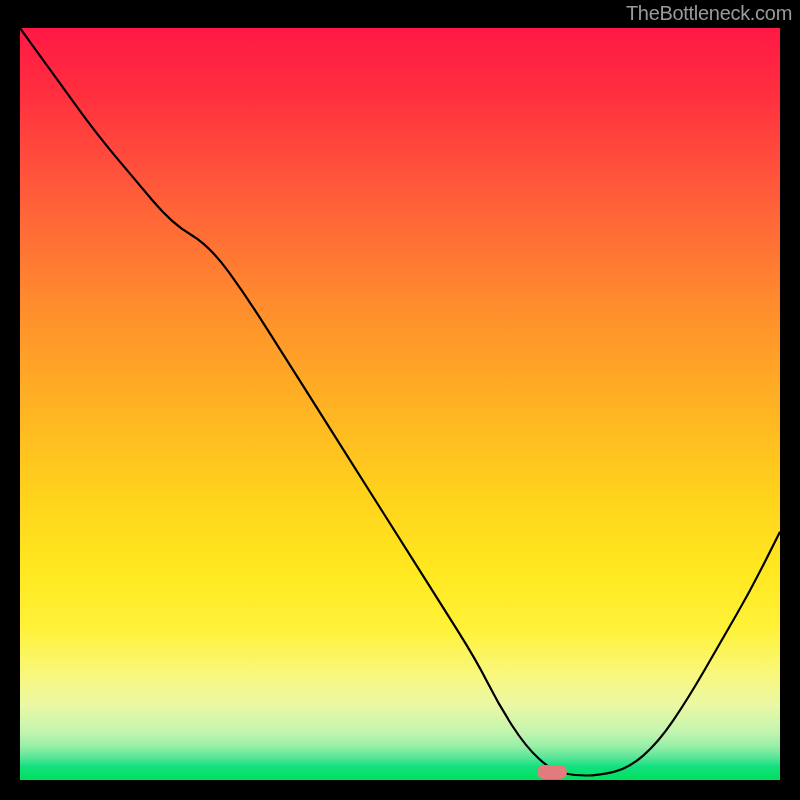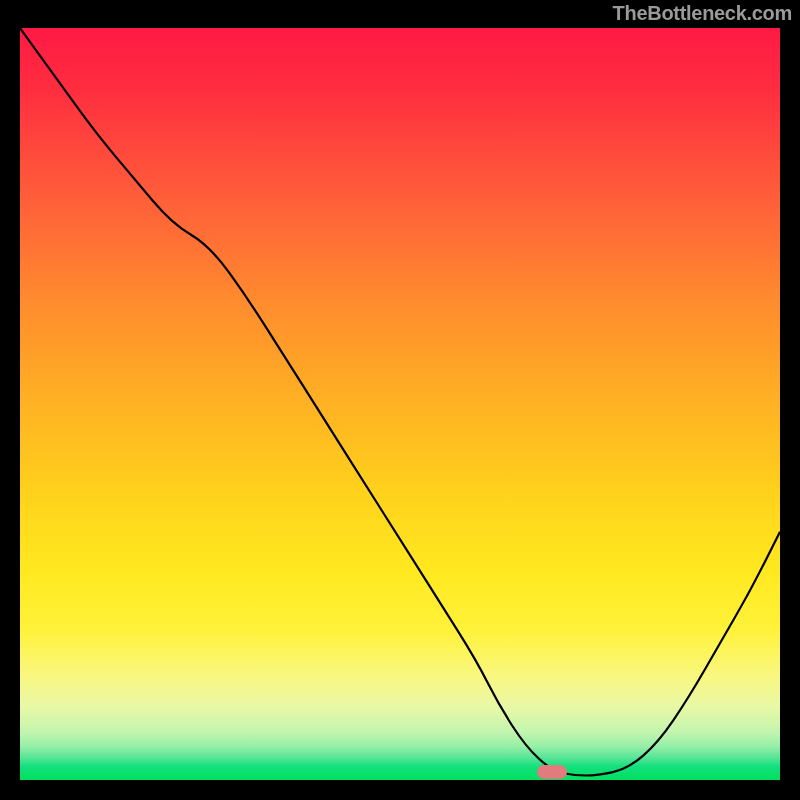--- a/index.html
+++ b/index.html
@@ -1,17 +1,17 @@
 <!DOCTYPE html>
 <html><head>
 <meta charset="utf-8">
 <style>
   body { margin: 0; padding: 0; background: #fff; font-family: Arial, sans-serif; }
   .outer { width: 800px; height: 800px; position: relative; background: #000; }
-  .watermark { position: absolute; top: 2px; right: 8px; font-size: 20px; color: #9a9a9a; font-weight: 700; letter-spacing: -0.3px; }
+  .watermark { position: absolute; top: 2px; right: 8px; font-size: 20px; color: #9a9a9a; font-weight: 400; letter-spacing: -0.3px; }
   .plot { position: absolute; left: 20px; top: 28px; width: 760px; height: 752px; background: #000; }
   .grad { position: absolute; left: 0; top: 0; width: 100%; height: 100%;
     background: linear-gradient(to bottom,
       #ff1945 0%,
       #ff2d3f 8%,
       #ff5c3a 22%,
       #ff8a2e 36%,
       #ffb223 50%,
       #ffd21c 62%,
       #ffe81f 72%,

